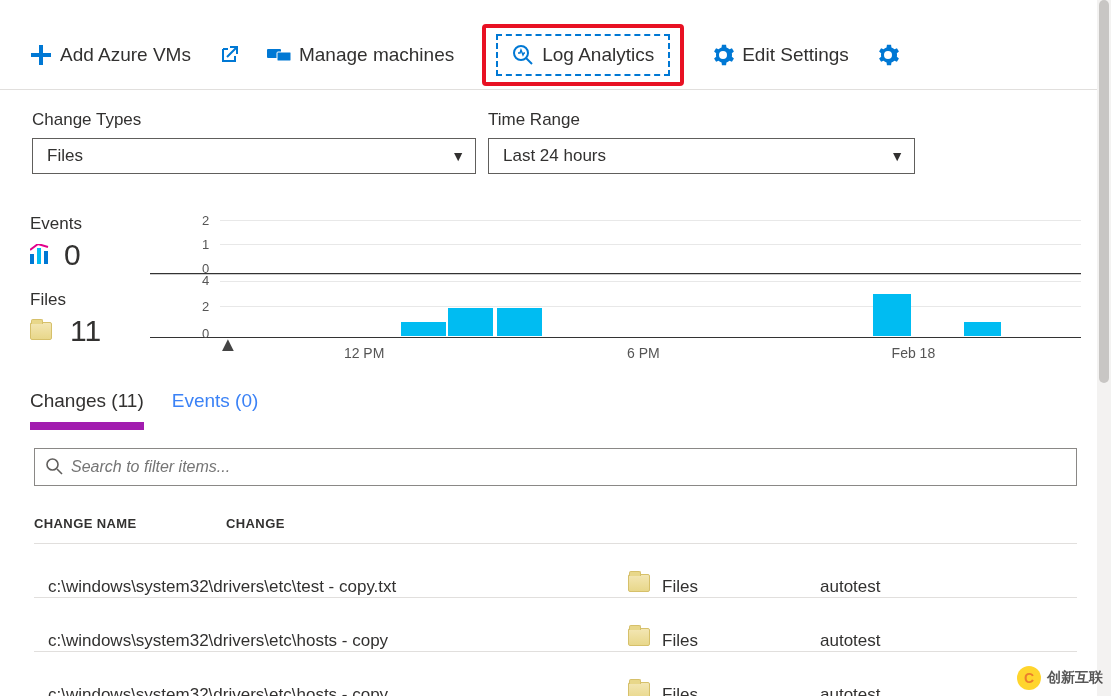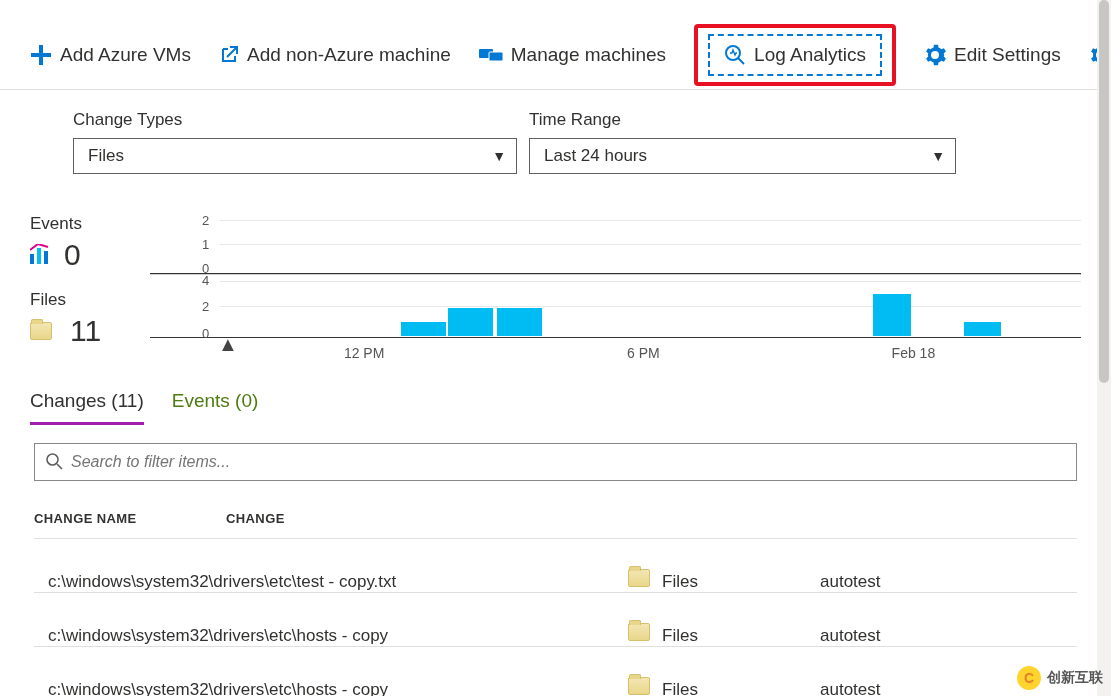--- a/index.html
+++ b/index.html
@@ -42,21 +42,20 @@
       border: 2px dashed #0078d4;
       padding: 8px 14px;
       display: flex;
       align-items: center;
       gap: 8px;
     }
     .filters {
       display: flex;
       padding: 20px 32px 10px 32px;
       gap: 12px;
-      margin-left: 41px;
     }
     .filter-group { display: flex; flex-direction: column; gap: 8px; }
     .filter-label { font-size: 17px; color: #323130; }
     .dropdown {
       border: 1px solid #605e5c;
       height: 36px;
       display: flex;
       align-items: center;
       justify-content: space-between;
       padding: 0 10px 0 14px;
@@ -81,22 +80,22 @@
     .xaxis-labels { position: relative; height: 30px; margin-top: 1px; }
     .xlabel { position: absolute; font-size: 14px; color: #555; top: 6px; transform: translateX(-50%); }
     .arrow-marker { position: absolute; top: -6px; color: #444; font-size: 20px; }
     .tabs {
       display: flex;
       padding: 15px 30px 0 30px;
       gap: 28px;
       font-size: 19px;
     }
     .tab { padding: 6px 0 10px 0; cursor: pointer; }
-    .tab.active { border-bottom: 3px solid #a21caf; }
-    .tab.inactive { color: #4d7c0f; }
+    .tab.active { border-bottom: 8px solid #a21caf; }
+    .tab.inactive { color: #3b82f6; }
     .search-bar {
       margin: 18px 34px 0 34px;
       border: 1px solid #8a8886;
       height: 38px;
       display: flex;
       align-items: center;
       padding: 0 10px;
       gap: 8px;
     }
     .search-bar input {
@@ -146,21 +145,20 @@
         </svg>
     </span>
     <span>Add Azure VMs</span>
   </div>
   <div class="toolbar-btn">
     <span class="toolbar-icon">
       <svg width="20" height="20" viewBox="0 0 20 20" fill="none" stroke="#0078d4" stroke-width="2">
           <path d="M4 4h5M4 4v12h12v-5M11 2h7v7M18 2L8 12"></path>
         </svg>
     </span>
-    <span>Add non-Azure machine</span>
   </div>
   <div class="toolbar-btn">
     <span class="toolbar-icon">
       <svg width="24" height="18" viewBox="0 0 24 18" fill="#0078d4">
           <rect x="0" y="3" width="14" height="9" rx="1"></rect>
           <rect x="10" y="6" width="14" height="9" rx="1" fill="#0078d4" stroke="#fff"></rect>
         </svg>
     </span>
     <span>Manage machines</span>
   </div>

